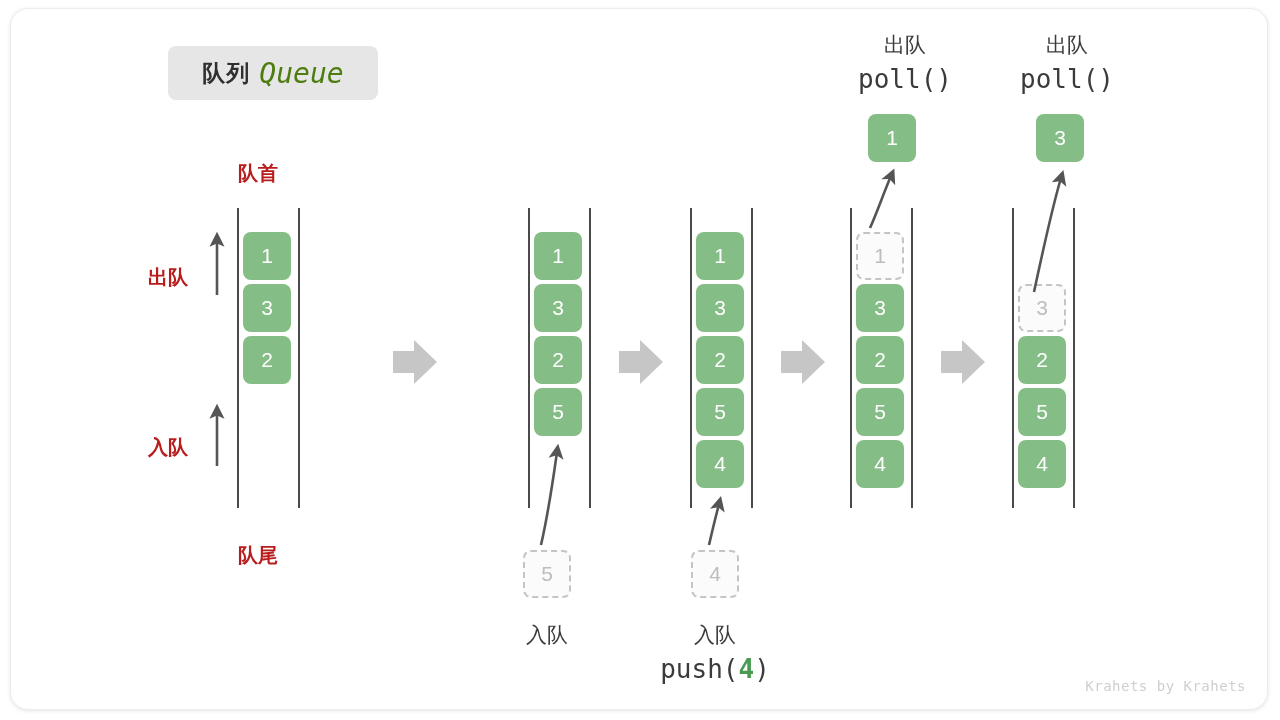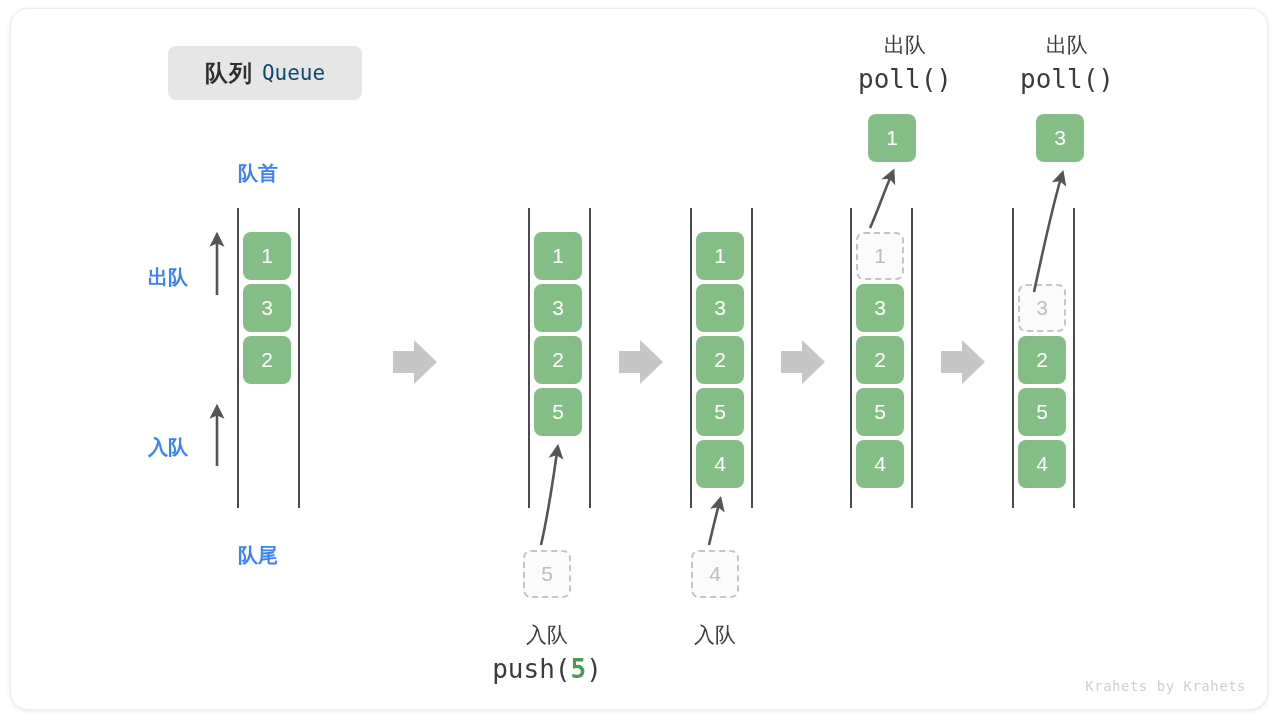--- a/index.html
+++ b/index.html
@@ -19,39 +19,39 @@
     border-radius:18px;
     border:1px solid #ececec;
     box-shadow:0 1px 4px rgba(0,0,0,0.10);
     box-sizing:border-box;
   }
 
   
   .title-badge{
     position:absolute;
     left:168px;top:46px;
-    width:194px;height:54px;
+    width:210px;height:54px;
     background:#e6e6e6;
     border-radius:8px;
     display:flex;align-items:center;justify-content:center;
     gap:9px;
   }
   .title-cn{
     font-size:23px;font-weight:bold;color:#2f2f2f;
     letter-spacing:1px;
   }
   .title-en{
     font-family:"DejaVu Sans Mono","Liberation Mono",monospace;
-    font-size:21px;color:#0c4a6e;
+    font-size:28px;color:#4d7c0f;font-style:italic;
   }
 
   
   .lbl-cn-bold{
     position:absolute;
-    font-size:20px;font-weight:bold;color:#3b82f6;
+    font-size:20px;font-weight:bold;color:#b91c1c;
     white-space:nowrap;
   }
   .op-label{
     position:absolute;
     text-align:center;white-space:nowrap;
     line-height:34px;
   }
   .op-label .cn{
     display:block;font-size:21px;color:#3b3b3b;
   }
@@ -130,36 +130,36 @@
 
   <div class="box" style="left:534px;top:232px;">1</div>
   <div class="box" style="left:534px;top:284px;">3</div>
   <div class="box" style="left:534px;top:336px;">2</div>
   <div class="box" style="left:534px;top:388px;">5</div>
 
   <div class="box ghost" style="left:523px;top:550px;">5</div>
 
   <div class="op-label" style="left:452px;top:618px;width:190px;">
     <span class="cn">入队</span>
-    <span class="code"><span>push(</span><span class="num">5</span><span>)</span></span>
   </div>
 
   <div class="rail" style="left:690px;top:208px;height:300px;"></div>
   <div class="rail" style="left:751px;top:208px;height:300px;"></div>
 
   <div class="box" style="left:696px;top:232px;">1</div>
   <div class="box" style="left:696px;top:284px;">3</div>
   <div class="box" style="left:696px;top:336px;">2</div>
   <div class="box" style="left:696px;top:388px;">5</div>
   <div class="box" style="left:696px;top:440px;">4</div>
 
   <div class="box ghost" style="left:691px;top:550px;">4</div>
 
   <div class="op-label" style="left:620px;top:618px;width:190px;">
     <span class="cn">入队</span>
+    <span class="code"><span>push(</span><span class="num">4</span><span>)</span></span>
   </div>
 
   <div class="op-label" style="left:810px;top:28px;width:190px;">
     <span class="cn">出队</span>
     <span class="code">poll()</span>
   </div>
 
   <div class="box" style="left:868px;top:114px;">1</div>
 
   <div class="rail" style="left:850px;top:208px;height:300px;"></div>

